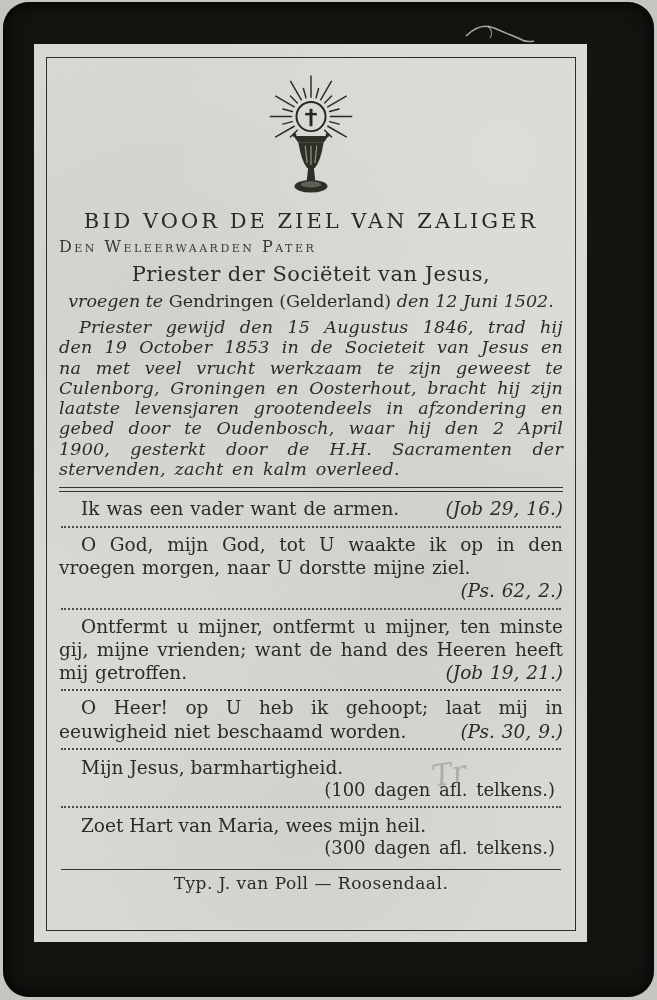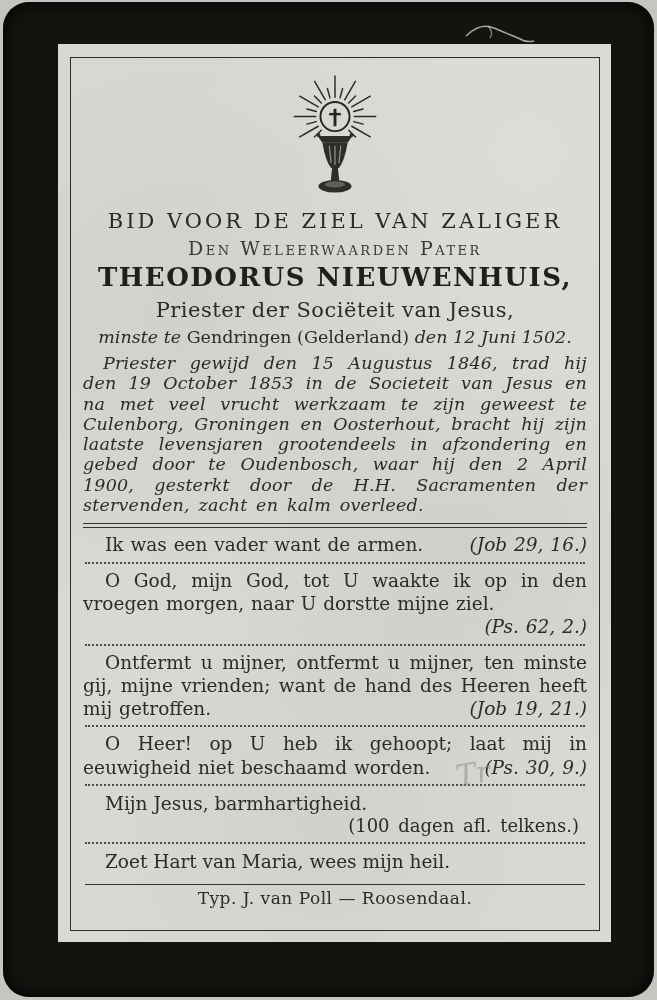--- a/index.html
+++ b/index.html
@@ -12,41 +12,41 @@
     overflow:hidden;
   }
   .card-black {
     position:absolute; left:3px; top:2px; right:3px; bottom:3px;
     background:#151310;
     border-radius:26px;
     box-shadow: inset 0 0 18px #000;
   }
   .scratch { position:absolute; left:455px; top:8px; width:90px; height:45px; }
   .paper {
-    position:absolute; left:58px; top:44px; width:553px; height:898px;
+    position:absolute; left:34px; top:44px; width:553px; height:898px;
     background:
       radial-gradient(circle at 22% 30%, rgba(0,0,0,0.035), transparent 42%),
       radial-gradient(circle at 72% 58%, rgba(0,0,0,0.045), transparent 36%),
       radial-gradient(circle at 48% 86%, rgba(0,0,0,0.035), transparent 30%),
       radial-gradient(circle at 85% 12%, rgba(255,255,255,0.10), transparent 40%),
       #d9d8d2;
   }
   .frame {
     position:absolute; left:12px; top:13px; right:11px; bottom:11px;
     border:1.5px solid #2f2e29;
     padding:4px 12px 6px;
     overflow:hidden;
   }
   .icon-wrap { text-align:center; margin-top:10px; }
   .invocation {
     text-align:center; font-size:21px; letter-spacing:3px;
     margin-top:9px; color:#2a2924; white-space:nowrap;
   }
   .honorific {
-    text-align:center; font-size:19px; font-variant:small-caps;
+    font-size:16px; font-variant:small-caps;
     letter-spacing:2.5px; margin-top:4px; color:#3a3933;
   }
   .name {
     text-align:center; font-size:26px; font-weight:bold; letter-spacing:1.5px;
     margin-top:3px; white-space:nowrap; color:#211f1a;
   }
   .role { text-align:center; font-size:21px; letter-spacing:0.5px; margin-top:6px; }
   .birth { text-align:center; font-size:17.5px; font-style:italic; margin-top:5px; white-space:nowrap; }
   .birth .roman { font-style:normal; }
   .bio {
@@ -130,24 +130,23 @@
           <ellipse cx="62" cy="110" rx="10.5" ry="3.2" fill="#8b8a82" opacity="0.55"></ellipse>
           <line x1="56" y1="70" x2="58" y2="88" stroke="#9a9990" stroke-width="1.2"></line>
           <line x1="62" y1="70" x2="62" y2="90" stroke="#9a9990" stroke-width="1.2"></line>
           <line x1="68" y1="70" x2="66" y2="88" stroke="#9a9990" stroke-width="1.2"></line>
         </g>
       </svg>
     </div>
 
     <div class="invocation">BID VOOR DE ZIEL VAN ZALIGER</div>
     <div class="honorific">Den Weleerwaarden Pater</div>
-    <div class="name">THEODORUS NIEUWENHUIS,</div>
     <div class="role">Priester der Sociëteit van Jesus,</div>
     <div class="birth">
-      <span>minste te</span>
+      <span>vroegen te</span>
       <span class="roman">Gendringen (Gelderland)</span>
       <span>den 12 Juni 1502.</span>
     </div>
 
     <div class="bio">Priester gewijd den 15 Augustus 1846, trad hij den 19 October 1853 in de Societeit van Jesus en na met veel vrucht werkzaam te zijn geweest te Culenborg, Groningen en Oosterhout, bracht hij zijn laatste levensjaren grootendeels in afzondering en gebed door te Oudenbosch, waar hij den 2 April 1900, gesterkt door de H.H. Sacramenten der stervenden, zacht en kalm overleed.</div>
 
     <div class="sep-double"></div>
 
     <div class="quote">
       <span>Ik was een vader want de armen.</span>
@@ -171,20 +170,21 @@
       <span>O Heer! op U heb ik gehoopt; laat mij in eeuwigheid niet beschaamd worden.</span>
       <span class="cite">(Ps. 30, 9.)</span>
     </div>
     <div class="sep-dotted"></div>
 
     <div class="prayer">Mijn Jesus, barmhartigheid.</div>
     <div class="indulgence">(100 dagen afl. telkens.)</div>
     <div class="sep-dotted"></div>
 
     <div class="prayer">Zoet Hart van Maria, wees mijn heil.</div>
+    <div class="indulgence">(300 dagen afl. telkens.)</div>
 
     <div class="imprint-rule"></div>
     <div class="imprint">Typ. J. van Poll — Roosendaal.</div>
 
   </div>
 
   <div class="pencil-note">Tr</div>
 </div>
 
 </body></html>

